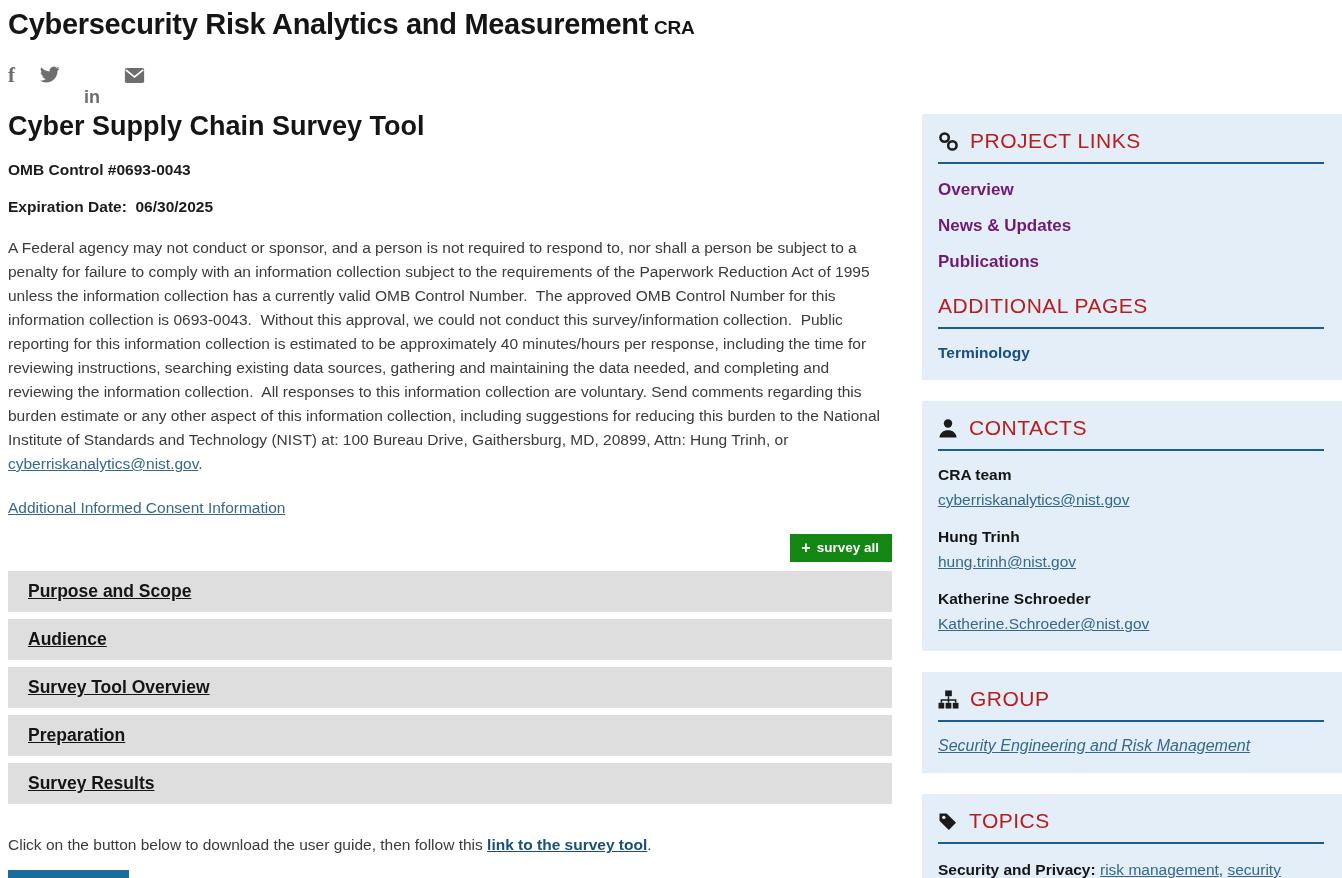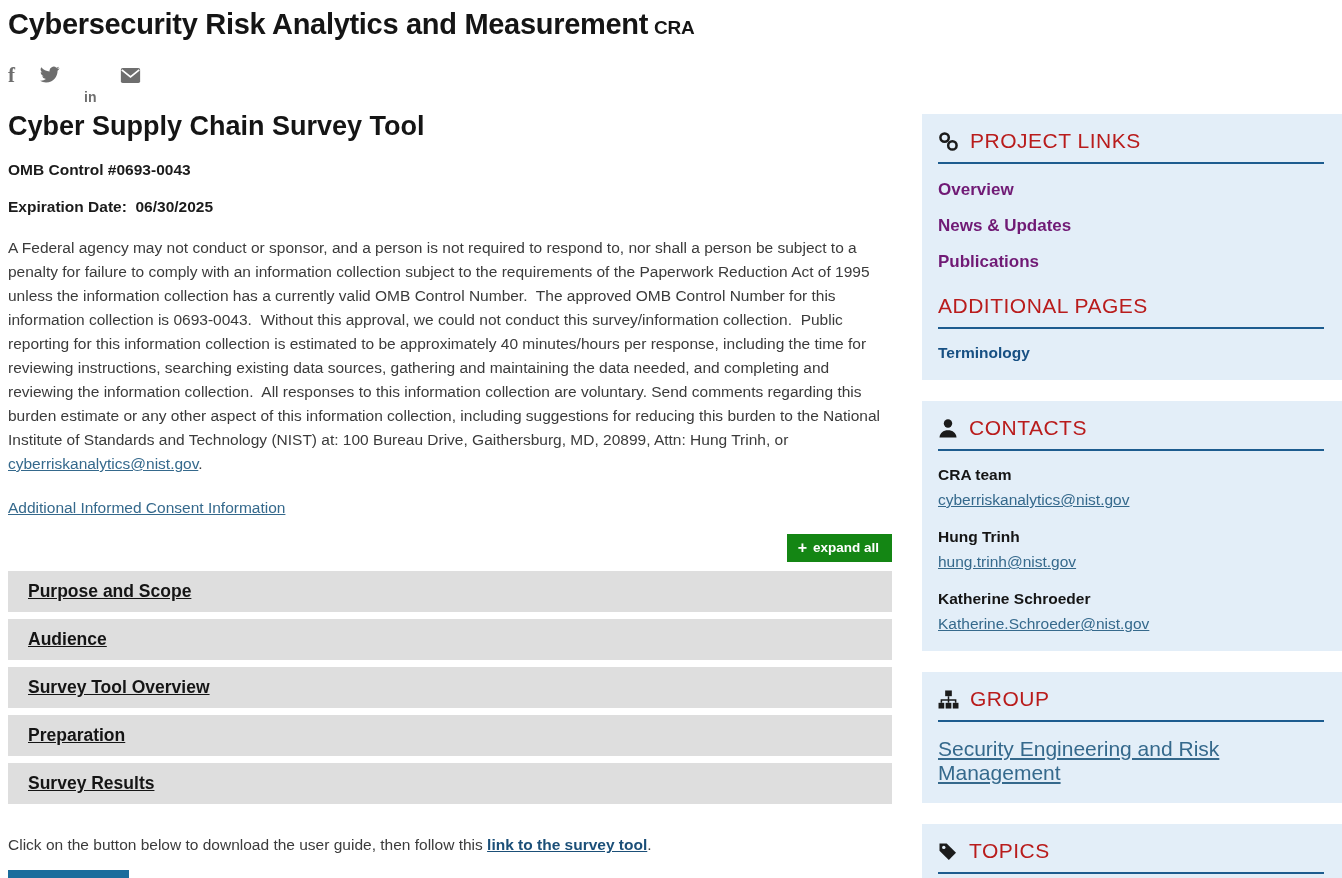--- a/index.html
+++ b/index.html
@@ -23,21 +23,21 @@
     position:relative;
   }
   .page{padding:8px 3px 0 8px;width:1232px;height:878px;}
 
   
   h1.site-title{font-size:29px;font-weight:700;color:#151515;letter-spacing:-0.3px;}
   h1.site-title .acronym{font-size:19px;font-weight:600;margin-left:6px;}
   .social{margin-top:24px;display:flex;align-items:center;gap:24px;height:20px;}
   .social a{display:inline-flex;align-items:center;justify-content:center;color:var(--icon-gray);text-decoration:none;}
   .social .fb{font-weight:800;font-size:21px;line-height:20px;font-family:"Liberation Serif",serif;}
-  .social .li{font-weight:800;font-size:14px;line-height:20px;margin-top:44px;}
+  .social .li{font-weight:800;font-size:18px;line-height:20px;margin-top:44px;}
   .social svg{display:block;}
 
   
   .content-row{display:flex;align-items:flex-start;margin-top:2px;}
   main.main-col{width:884px;flex:0 0 884px;}
   aside.sidebar{width:420px;flex:0 0 420px;margin-left:30px;margin-top:27px;}
 
   
   h2.page-title{font-size:27px;font-weight:700;margin-top:24px;color:#151515;}
   .bold-line{font-size:15.5px;font-weight:700;margin-top:19px;white-space:pre-wrap;}
@@ -74,21 +74,21 @@
   }
   .side-header svg{flex:0 0 auto;}
   .side-header.no-icon{margin-top:22px;}
   .pl-items{display:flex;flex-direction:column;}
   .pl-items a{font-size:17px;font-weight:700;color:#701a75;text-decoration:none;margin-top:16px;cursor:pointer;}
   a.terminology{display:inline-block;margin-top:15px;font-size:15.5px;font-weight:700;color:#175083;text-decoration:none;cursor:pointer;}
   .contact-entry{margin-top:15px;}
   .contact-entry + .contact-entry{margin-top:19px;}
   .contact-name{font-size:15.5px;font-weight:700;color:#151515;}
   .contact-entry a{display:inline-block;margin-top:7px;font-size:15.5px;}
-  .group-link{display:inline-block;margin-top:15px;font-size:21px;}
+  .group-link{display:inline-block;margin-top:15px;font-size:16px;font-style:italic;}
   .topics-line{margin-top:13px;font-size:15.5px;line-height:25px;color:var(--body-text);}
   .topics-line .topic-cat{font-weight:700;color:#151515;}
 </style>
 </head>
 <body>
 
 <div class="page">
 
   <header>
     <h1 class="site-title"><span>Cybersecurity Risk Analytics and Measurement</span><span class="acronym">CRA</span></h1>
@@ -118,21 +118,21 @@
     <main class="main-col">
       <h2 class="page-title">Cyber Supply Chain Survey Tool</h2>
       <p class="bold-line">OMB Control #0693-0043</p>
       <p class="bold-line">Expiration Date:  06/30/2025</p>
       <p class="body-text"><span>A Federal agency may not conduct or sponsor, and a person is not required to respond to, nor shall a person be subject to a penalty for failure to comply with an information collection subject to the requirements of the Paperwork Reduction Act of 1995 unless the information collection has a currently valid OMB Control Number.  The approved OMB Control Number for this information collection is 0693-0043.  Without this approval, we could not conduct this survey/information collection.  Public reporting for this information collection is estimated to be approximately 40 minutes/hours per response, including the time for reviewing instructions, searching existing data sources, gathering and maintaining the data needed, and completing and reviewing the information collection.  All responses to this information collection are voluntary. Send comments regarding this burden estimate or any other aspect of this information collection, including suggestions for reducing this burden to the National Institute of Standards and Technology (NIST) at: 100 Bureau Drive, Gaithersburg, MD, 20899, Attn: Hung Trinh, or </span><a class="link">cyberriskanalytics@nist.gov</a><span>.</span></p>
       <p class="consent"><a class="link">Additional Informed Consent Information</a></p>
 
       <div class="expand-row">
         <button class="expand-all">
             <span class="plus">+</span>
-            <span>expand all</span>
+            <span>survey all</span>
           </button>
       </div>
 
       <div class="accordions">
         <div class="accordion">Purpose and Scope</div>
         <div class="accordion">Audience</div>
         <div class="accordion">Survey Tool Overview</div>
         <div class="accordion">Preparation</div>
         <div class="accordion">Survey Results</div>
       </div>

